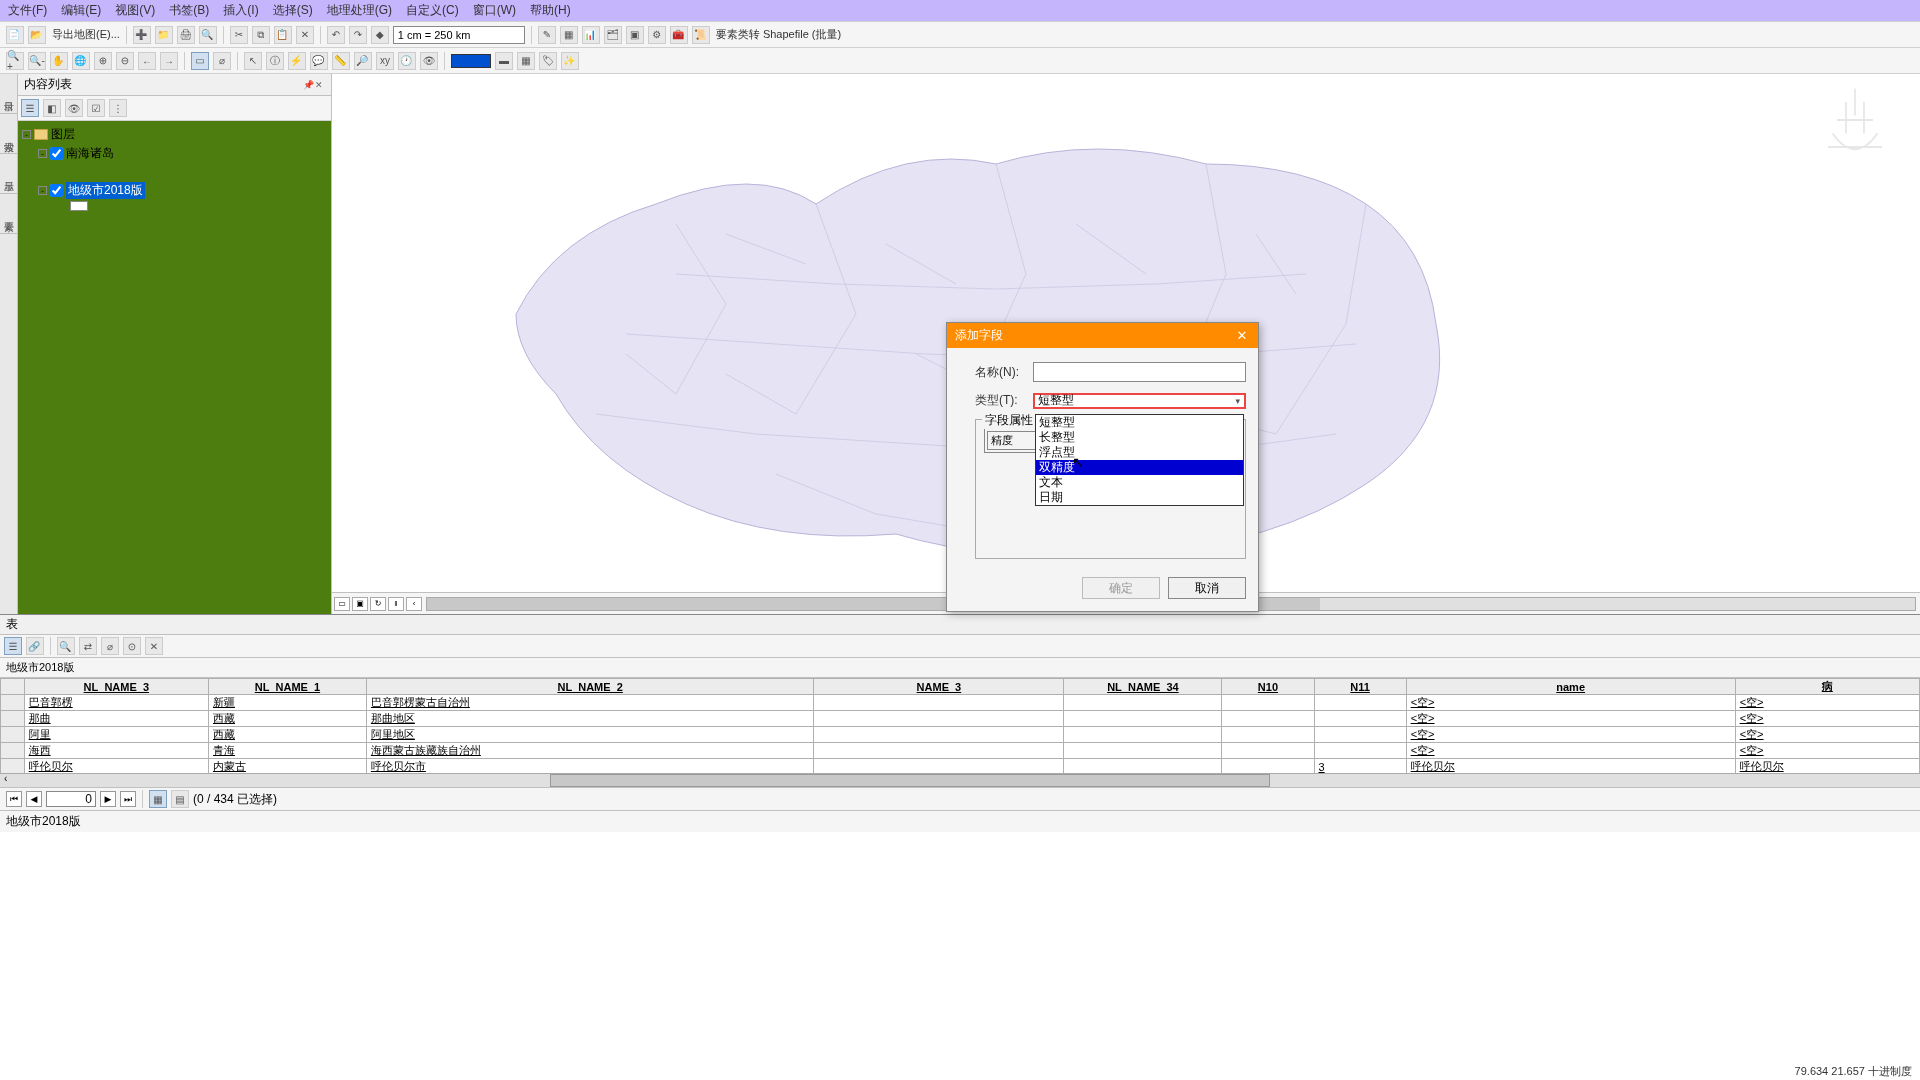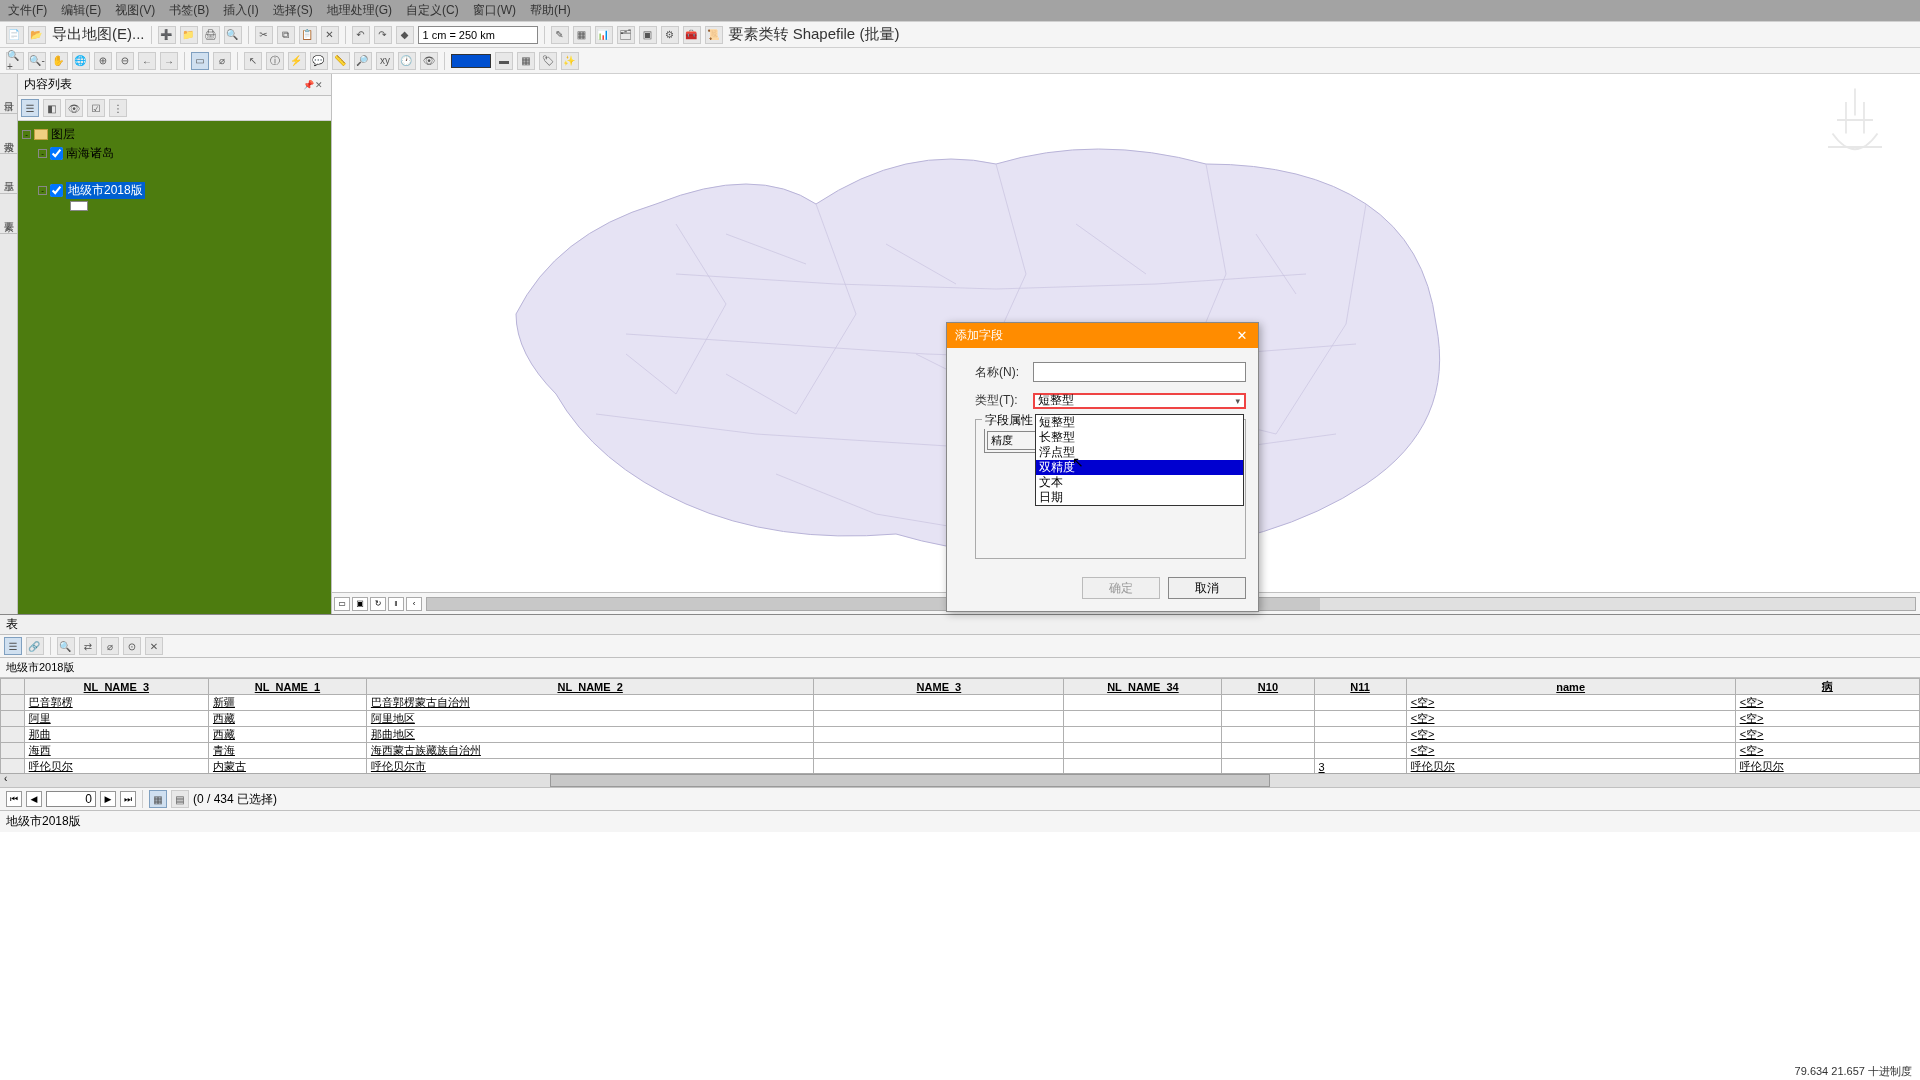--- a/index.html
+++ b/index.html
@@ -1,29 +1,29 @@
 <!DOCTYPE html>
 <html><head>
 <meta charset="utf-8">
 <style>
 * { box-sizing: border-box; margin: 0; padding: 0; font-family: "Microsoft YaHei", "SimSun", Arial, sans-serif; font-size: 12px; }
 body { background: #fff; width: 1920px; height: 1080px; position: relative; overflow: hidden; }
 
 
-.menubar { height: 22px; background: #a3a3a3; border-bottom: 1px solid #d0d0d0; display: flex; align-items: center; padding-left: 8px; gap: 14px; }
+.menubar { height: 22px; background: #c4b5fd; border-bottom: 1px solid #d0d0d0; display: flex; align-items: center; padding-left: 8px; gap: 14px; }
 .menubar span { color: #333; cursor: default; }
 
 
 .toolbar { height: 26px; background: #f5f5f5; border-bottom: 1px solid #d0d0d0; display: flex; align-items: center; padding-left: 6px; gap: 4px; }
 .tbtn { width: 18px; height: 18px; background: #e8e8e8; border: 1px solid #ccc; display: inline-flex; align-items: center; justify-content: center; font-size: 10px; color: #555; }
 .tbtn.sel { background: #d0e0f0; border-color: #80a0c0; }
 .tsep { width: 1px; height: 18px; background: #ccc; margin: 0 2px; }
-.scalebox { width: 120px; height: 18px; border: 1px solid #888; background: #fff; padding: 0 4px; font-size: 11px; }
+.scalebox { width: 132px; height: 18px; border: 1px solid #888; background: #fff; padding: 0 4px; font-size: 11px; }
 .bluesw { width: 40px; height: 14px; background: #0050d0; border: 1px solid #333; }
-.toolbl { color: #333; font-size: 15px; margin-left: 2px; }
+.toolbl { color: #333; font-size: 11px; margin-left: 2px; }
 
 
 .mainrow { display: flex; height: 540px; }
 .sidetabs { width: 18px; background: #e8e8e8; border-right: 1px solid #c0c0c0; display: flex; flex-direction: column; }
 .sidetab { height: 40px; border-bottom: 1px solid #c0c0c0; writing-mode: vertical-rl; font-size: 10px; display: flex; align-items: center; justify-content: center; color: #555; }
 
 .toc { width: 314px; background: #4d7c0f; border-right: 1px solid #c0c0c0; display: flex; flex-direction: column; }
 .toc-title { background: #f0f0f0; border-bottom: 1px solid #c0c0c0; padding: 2px 6px; display: flex; justify-content: space-between; align-items: center; font-size: 11px; }
 .toc-ctl { display: flex; gap: 2px; }
 .toc-ctl span { width: 10px; height: 10px; font-size: 9px; color: #666; cursor: default; }
@@ -345,35 +345,35 @@
             <td>巴音郭楞蒙古自治州</td>
             <td></td>
             <td></td>
             <td></td>
             <td></td>
             <td>&lt;空&gt;</td>
             <td>&lt;空&gt;</td>
           </tr>
           <tr>
             <td class="rowhdr"></td>
+            <td>那曲</td>
+            <td>西藏</td>
+            <td>那曲地区</td>
+            <td></td>
+            <td></td>
+            <td></td>
+            <td></td>
+            <td>&lt;空&gt;</td>
+            <td>&lt;空&gt;</td>
+          </tr>
+          <tr>
+            <td class="rowhdr"></td>
             <td>阿里</td>
             <td>西藏</td>
             <td>阿里地区</td>
-            <td></td>
-            <td></td>
-            <td></td>
-            <td></td>
-            <td>&lt;空&gt;</td>
-            <td>&lt;空&gt;</td>
-          </tr>
-          <tr>
-            <td class="rowhdr"></td>
-            <td>那曲</td>
-            <td>西藏</td>
-            <td>那曲地区</td>
             <td></td>
             <td></td>
             <td></td>
             <td></td>
             <td>&lt;空&gt;</td>
             <td>&lt;空&gt;</td>
           </tr>
           <tr>
             <td class="rowhdr"></td>
             <td>海西</td>

